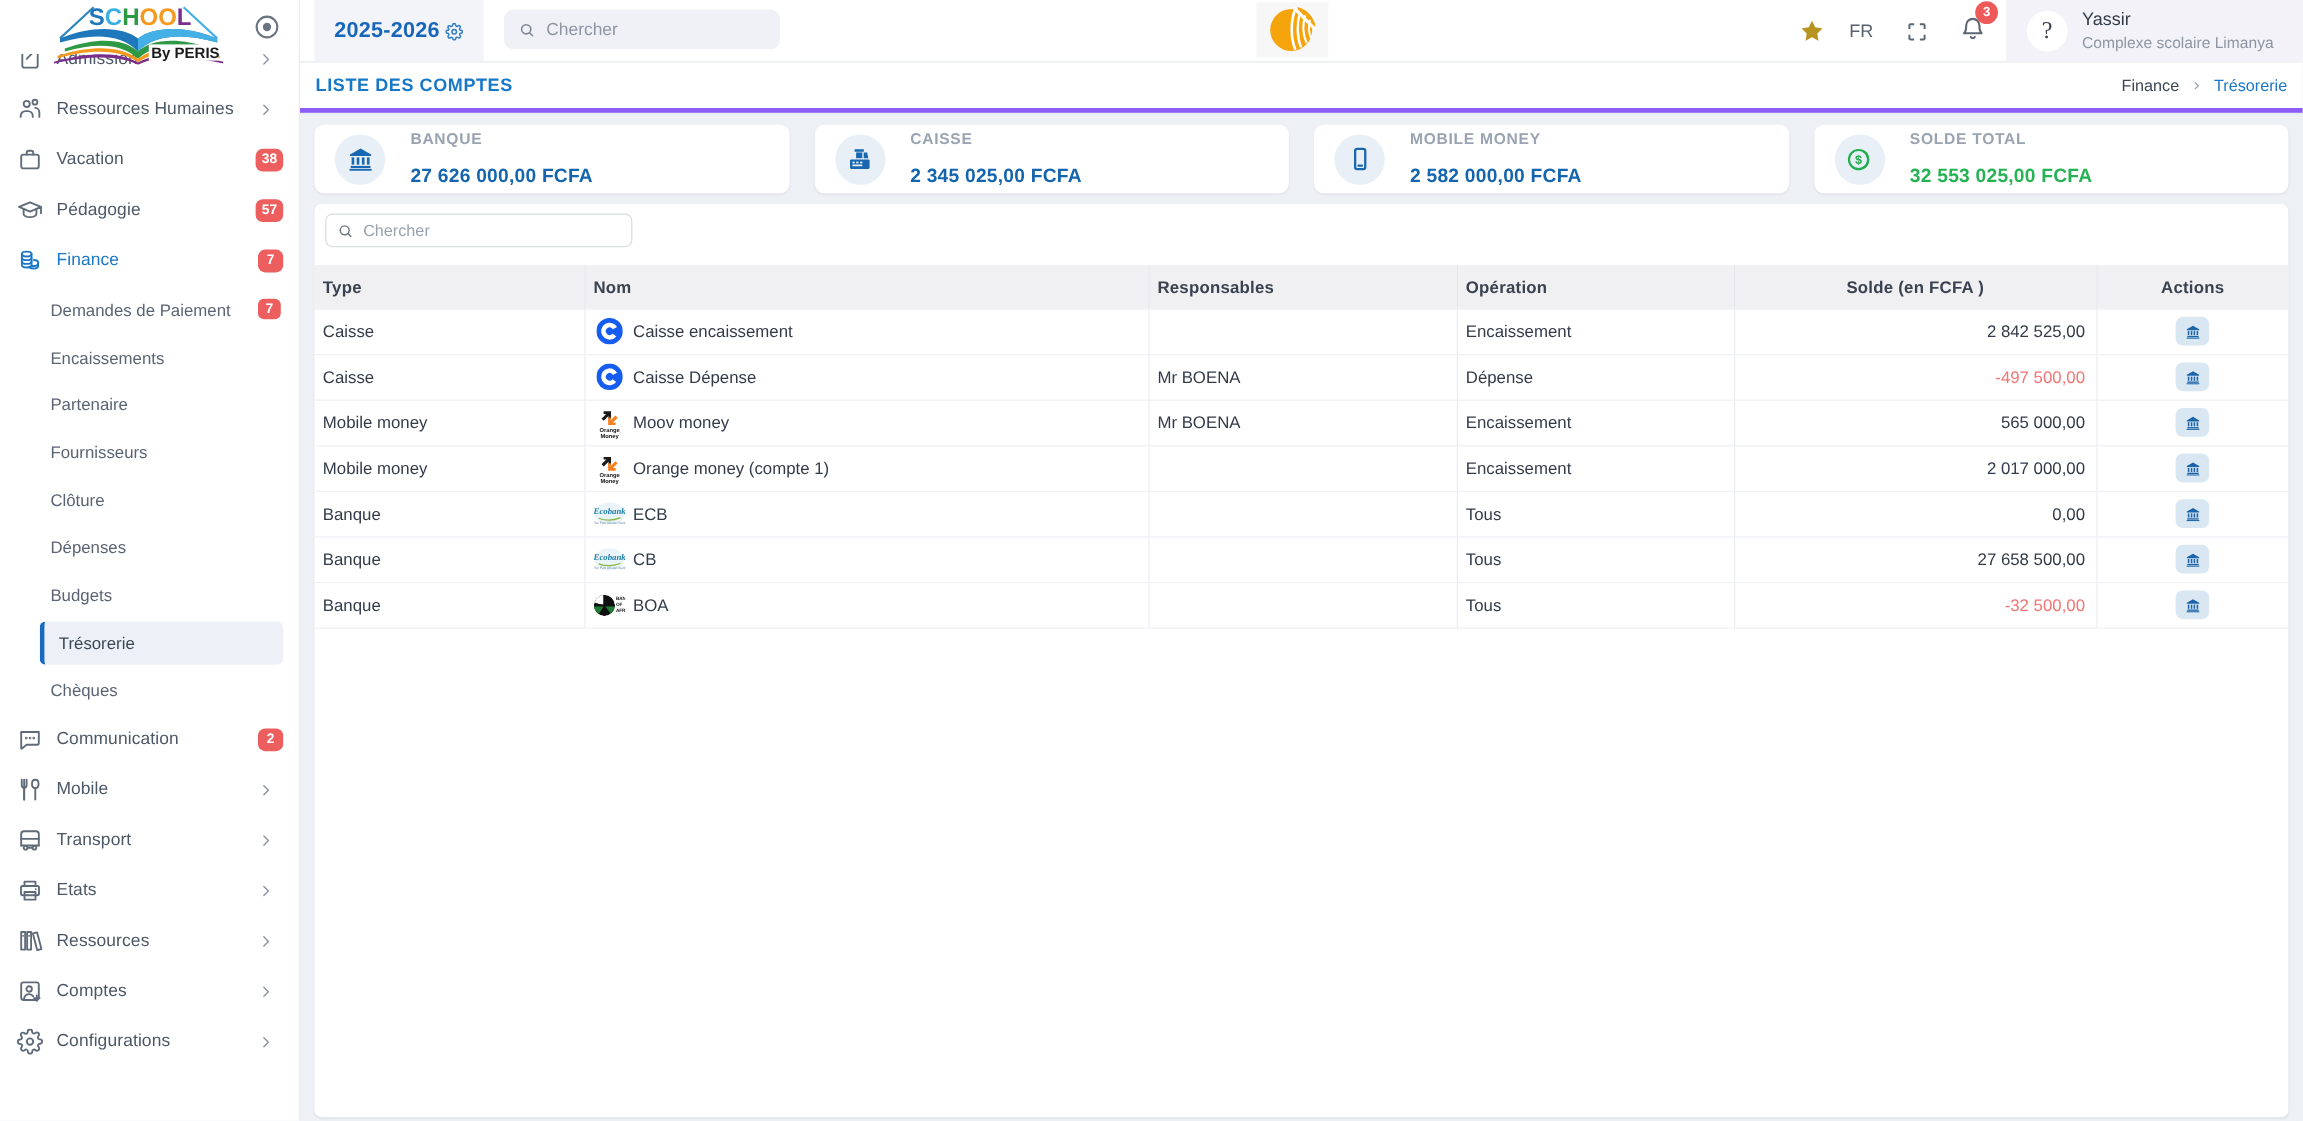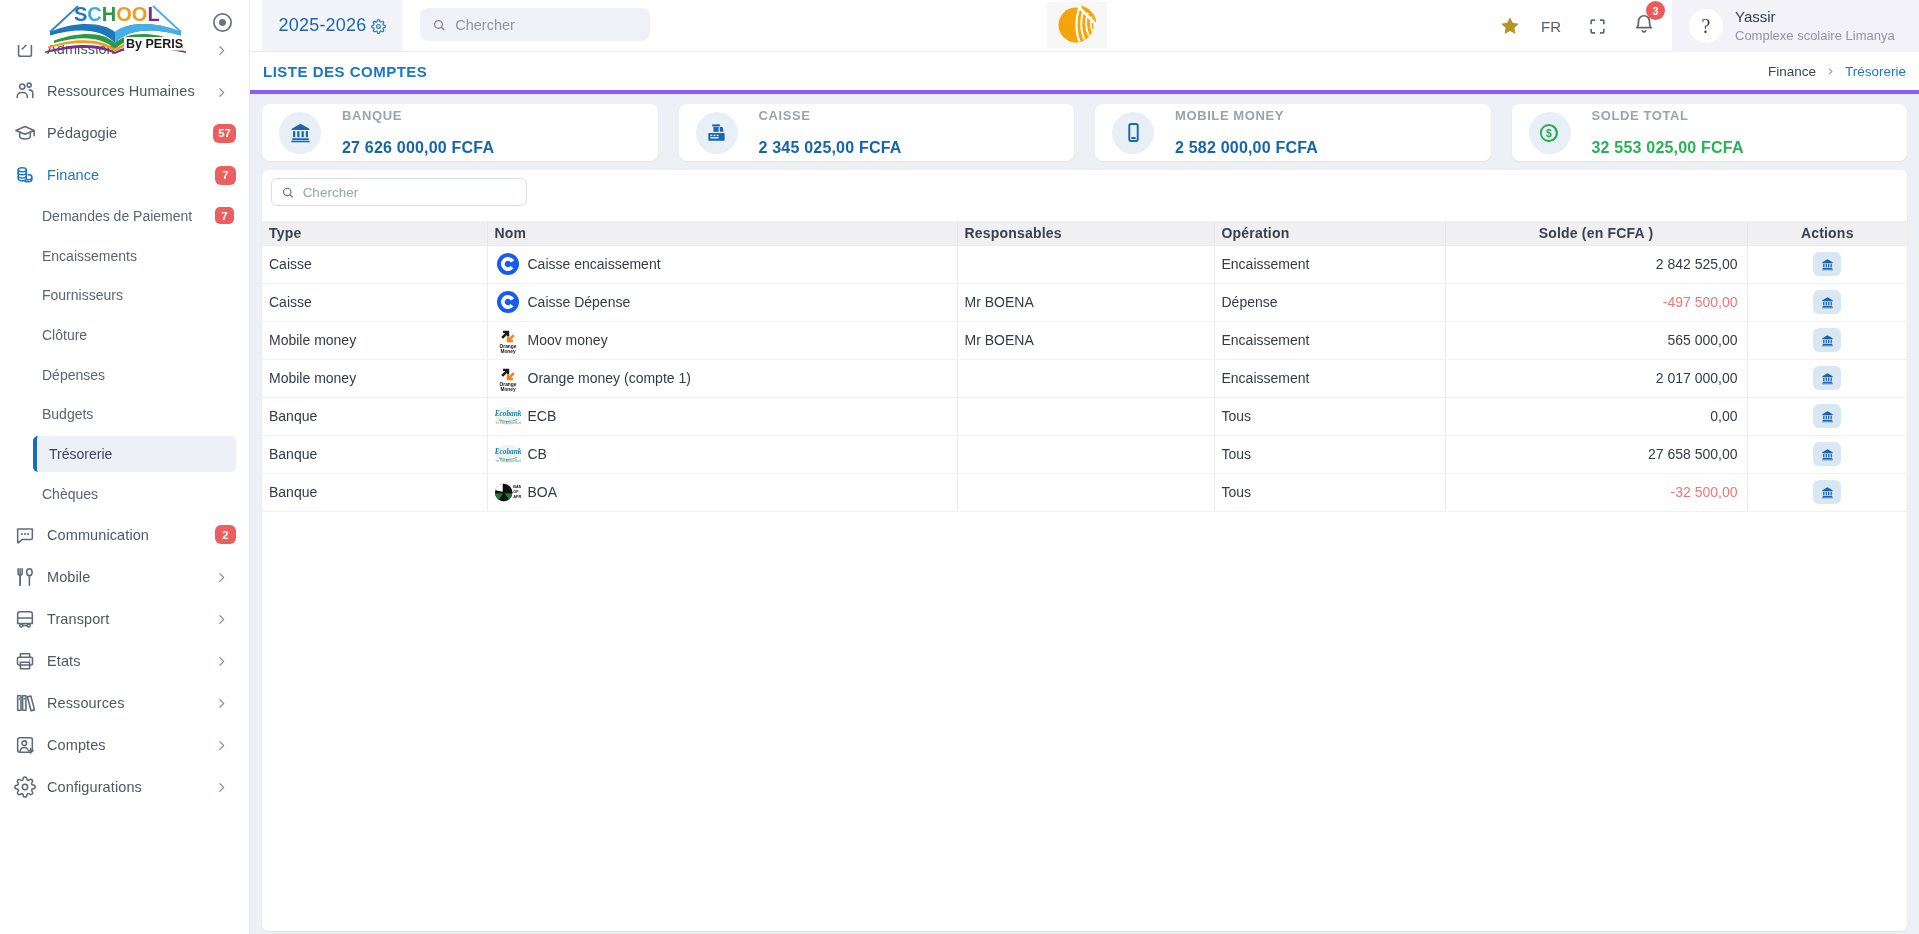--- a/index.html
+++ b/index.html
@@ -39,21 +39,21 @@
   .m-sub .badge { height:17px; min-width:19px; border-radius:5px; margin-right:2px; }
   .chevron { margin-left:auto; margin-right:8px; color:#8b93a2; width:13px; height:13px; }
 
   
   .main { flex:1; display:flex; flex-direction:column; background:#edf0f5; min-width:0; }
 
   .topbar { height:52px; background:#fff; border-bottom:1px solid #e8ebef;
     display:flex; align-items:center; position:relative; flex:0 0 52px; }
   .year-block { margin-left:12px; width:141px; align-self:stretch; background:#f3f3fa;
     display:flex; align-items:center; justify-content:center; gap:5px; cursor:pointer; }
-  .year-label { font-size:18px; font-weight:400; color:#1766b9; letter-spacing:.2px; }
+  .year-label { font-size:18px; font-weight:700; color:#1766b9; letter-spacing:.2px; }
   .year-gear { width:15px; height:15px; color:#2f7cc0; margin-top:2px; }
   .topbar-search { margin-left:17px; width:230px; height:33px; position:relative; top:-1px; background:#f0f1f6;
     border-radius:8px; display:flex; align-items:center; padding:0 12px; gap:9px; }
   .topbar-search svg { color:#7d8695; }
   .topbar-search input { border:none; outline:none; background:transparent;
     font-size:14.5px; color:#3a4150; width:100%;
     font-family:"Liberation Sans", sans-serif; }
   .topbar-search input::placeholder { color:#8d95a5; }
   .center-logo { position:absolute; left:797px; top:2px; width:60px; height:46px;
     background:#f7f7f8; display:flex; align-items:center; justify-content:center; }
@@ -105,21 +105,21 @@
   .table-search { margin:0 0 15px 9px; width:256px; height:28px; border:1px solid #d8dde4;
     border-radius:6px; background:#fff; display:flex; align-items:center;
     padding:0 9px; gap:8px; }
   .table-search svg { color:#6b7482; }
   .table-search input { border:none; outline:none; background:transparent;
     font-size:13.5px; color:#3a4150; width:100%;
     font-family:"Liberation Sans", sans-serif; }
   .table-search input::placeholder { color:#9aa1ad; }
 
   table.accounts { width:100%; border-collapse:collapse; table-layout:fixed; }
-  table.accounts th { height:24px; background:#f0f0f2; font-size:14px; font-weight:700;
+  table.accounts th { height:36px; background:#f0f0f2; font-size:14px; font-weight:700;
     color:#3a4150; text-align:left; padding:0 7px; letter-spacing:.2px;
     border-right:1px solid #e4e7ec; }
   table.accounts th:last-child { border-right:none; }
   table.accounts th.c-center { text-align:center; }
   table.accounts td { height:38px; font-size:14px; color:#333b49; padding:0 7px;
     border-bottom:1px solid #eef1f6; border-right:1px solid #e9edf2;
     overflow:hidden; white-space:nowrap; }
   table.accounts td:last-child { border-right:none; }
   table.accounts tr:first-child td { border-top:1px solid #e9edf2; }
   .name-cell { display:flex; align-items:center; }
@@ -168,20 +168,30 @@
             </svg>
           </span>
           <span class="m-label">Ressources Humaines</span>
           <span class="chevron"><svg width="13" height="13" viewBox="0 0 24 24" fill="none" stroke="currentColor" stroke-width="2.2" stroke-linecap="round" stroke-linejoin="round">
               <path d="M9 5l7 7-7 7"></path>
             </svg></span>
         </div>
         <div class="m-item">
           <span class="m-icon">
             <svg width="22" height="22" viewBox="0 0 24 24" fill="none" stroke="currentColor" stroke-width="1.7" stroke-linecap="round" stroke-linejoin="round">
+              <rect x="4" y="7.5" width="16" height="12.5" rx="2"></rect>
+              <path d="M9 7.5V6a2 2 0 0 1 2-2h2a2 2 0 0 1 2 2v1.5"></path>
+            </svg>
+          </span>
+          <span class="m-label">Vacation</span>
+          <span class="badge">38</span>
+        </div>
+        <div class="m-item">
+          <span class="m-icon">
+            <svg width="22" height="22" viewBox="0 0 24 24" fill="none" stroke="currentColor" stroke-width="1.7" stroke-linecap="round" stroke-linejoin="round">
               <path d="M22 9.2 12 5 2 9.2l10 4.2 10-4.2v5.8"></path>
               <path d="M6.2 11v4.6c0 1.6 2.6 2.9 5.8 2.9s5.8-1.3 5.8-2.9V11"></path>
             </svg>
           </span>
           <span class="m-label">Pédagogie</span>
           <span class="badge">57</span>
         </div>
         <div class="m-item active">
           <span class="m-icon">
             <svg width="22" height="22" viewBox="0 0 24 24" fill="none" stroke="currentColor" stroke-width="1.7" stroke-linecap="round" stroke-linejoin="round">
@@ -194,20 +204,23 @@
             </svg>
           </span>
           <span class="m-label">Finance</span>
           <span class="badge">7</span>
         </div>
         <div class="m-sub">
           <span class="sel-wrap"><span class="m-label">Demandes de Paiement</span><span class="badge">7</span></span>
         </div>
         <div class="m-sub">
           <span class="sel-wrap"><span class="m-label">Encaissements</span></span>
+        </div>
+        <div class="m-sub">
+          <span class="sel-wrap"><span class="m-label">Partenaire</span></span>
         </div>
         <div class="m-sub">
           <span class="sel-wrap"><span class="m-label">Fournisseurs</span></span>
         </div>
         <div class="m-sub">
           <span class="sel-wrap"><span class="m-label">Clôture</span></span>
         </div>
         <div class="m-sub">
           <span class="sel-wrap"><span class="m-label">Dépenses</span></span>
         </div>

